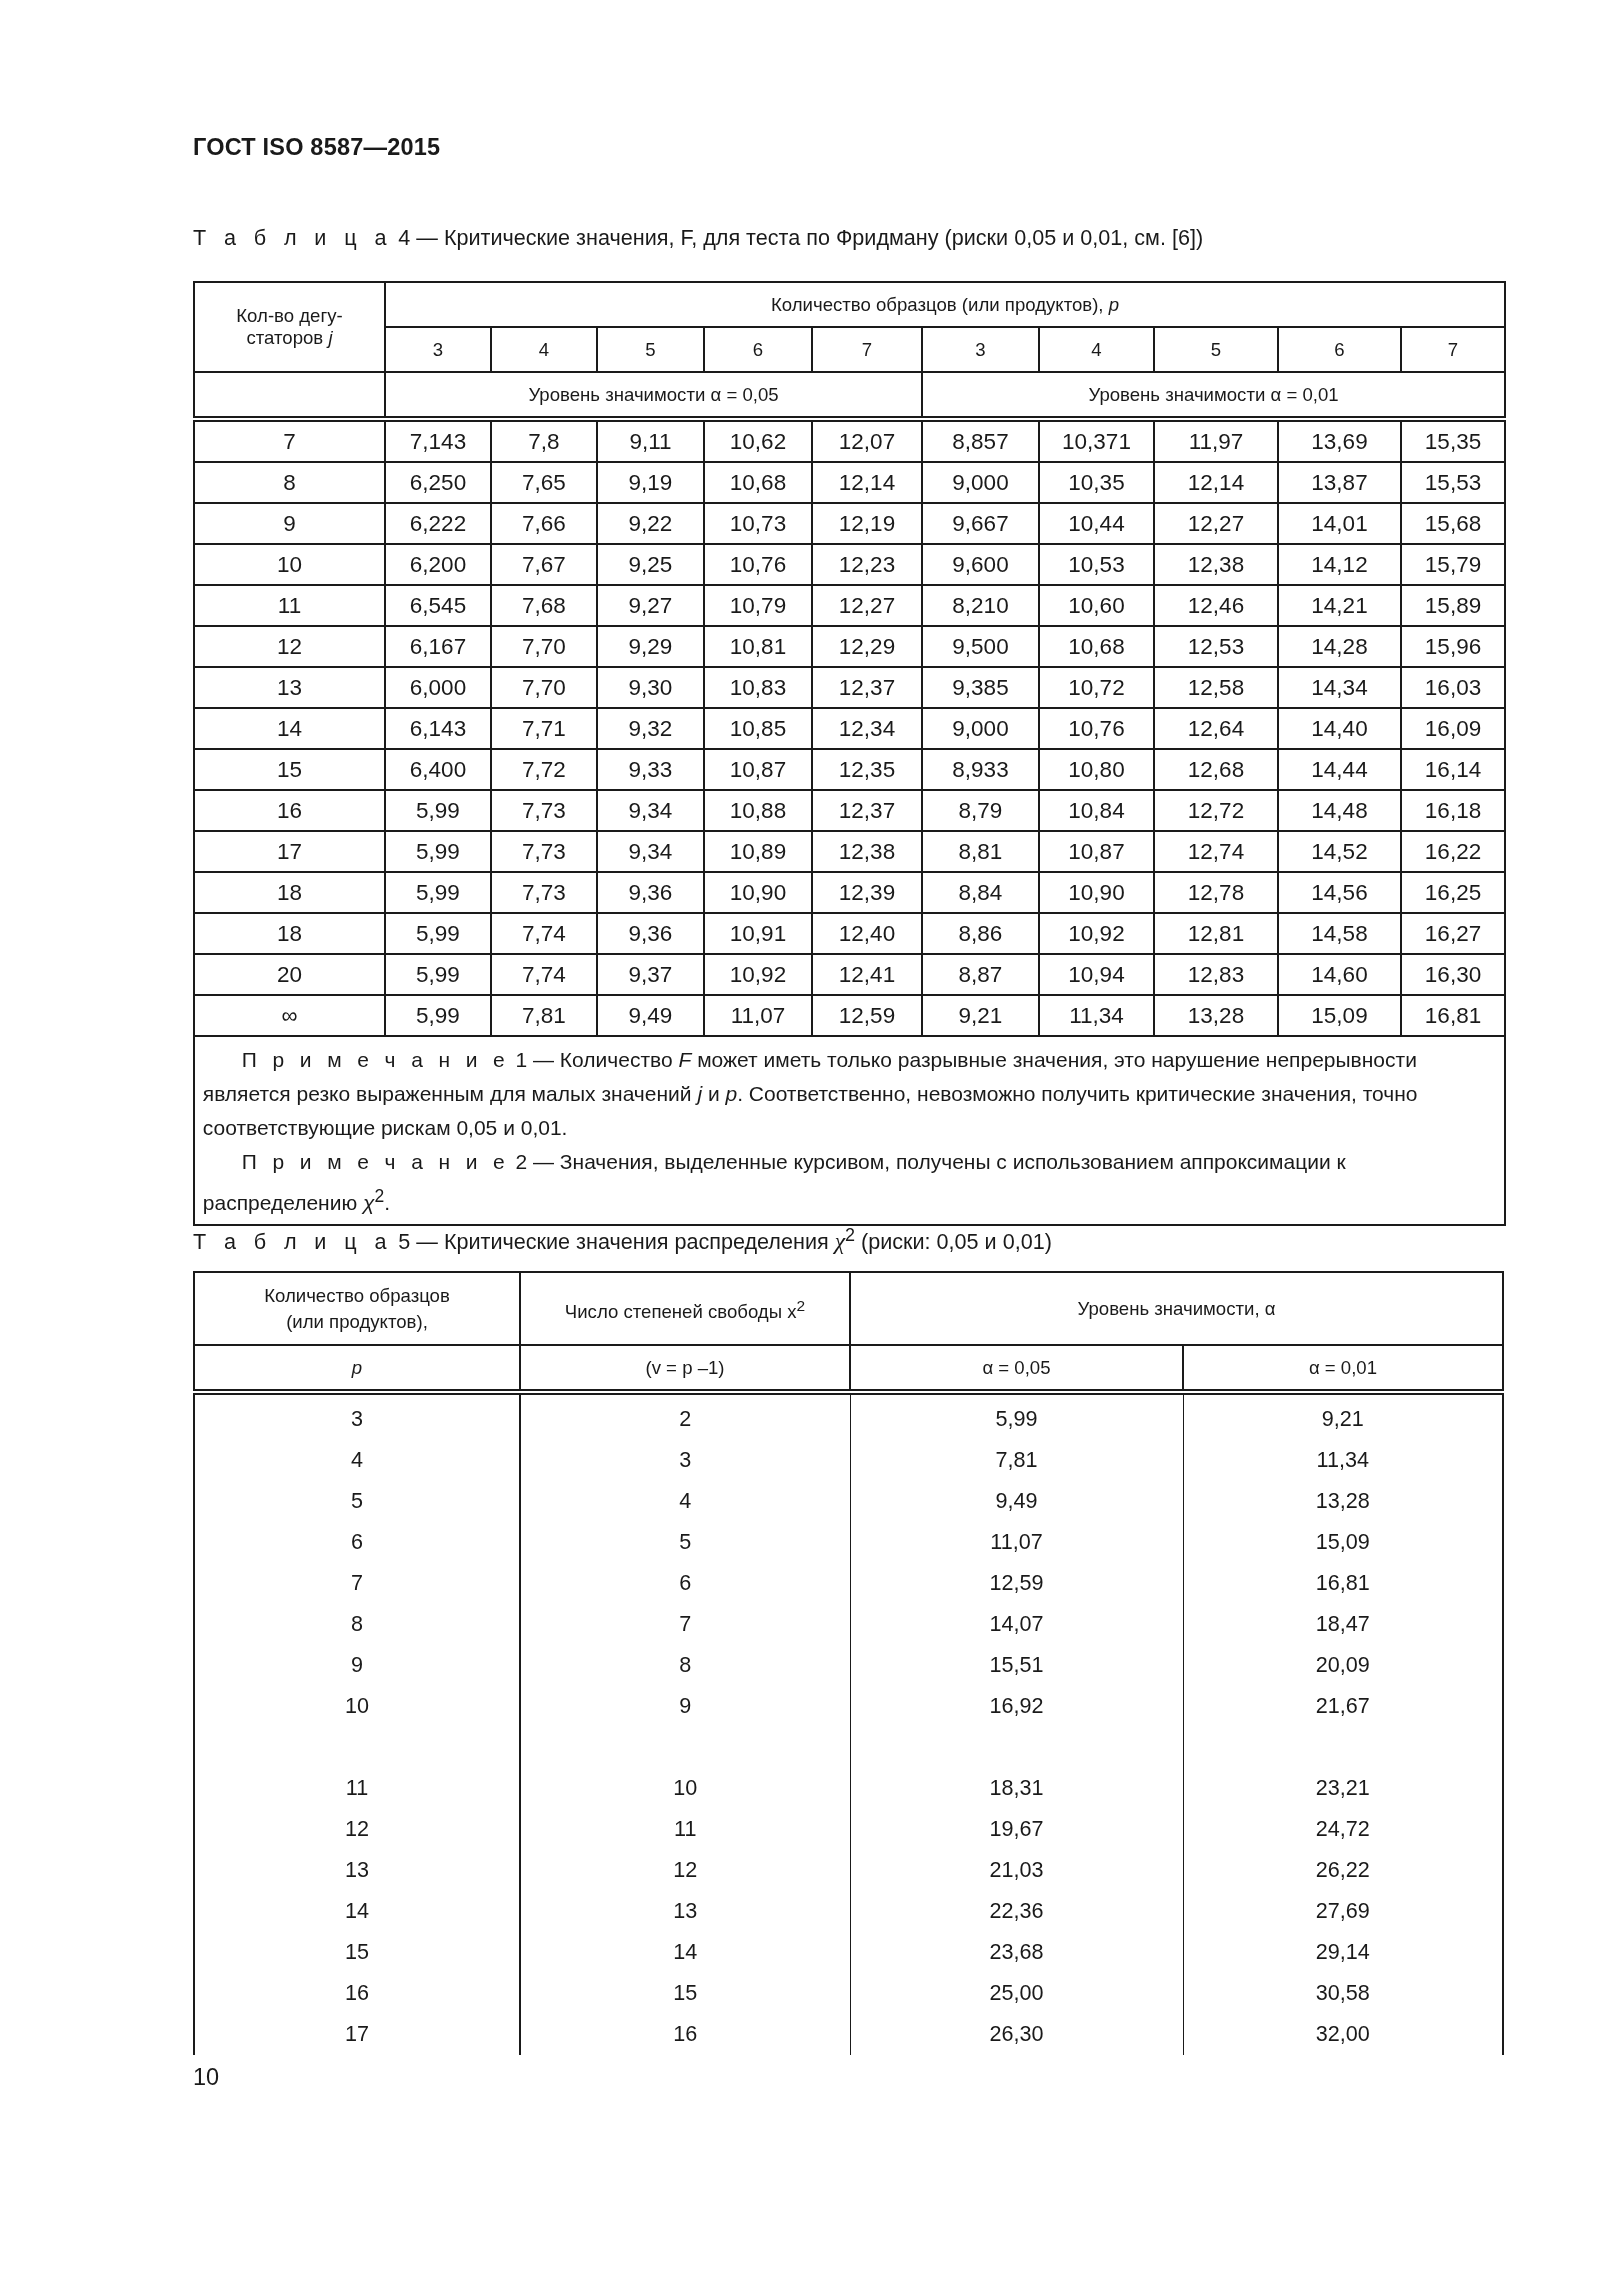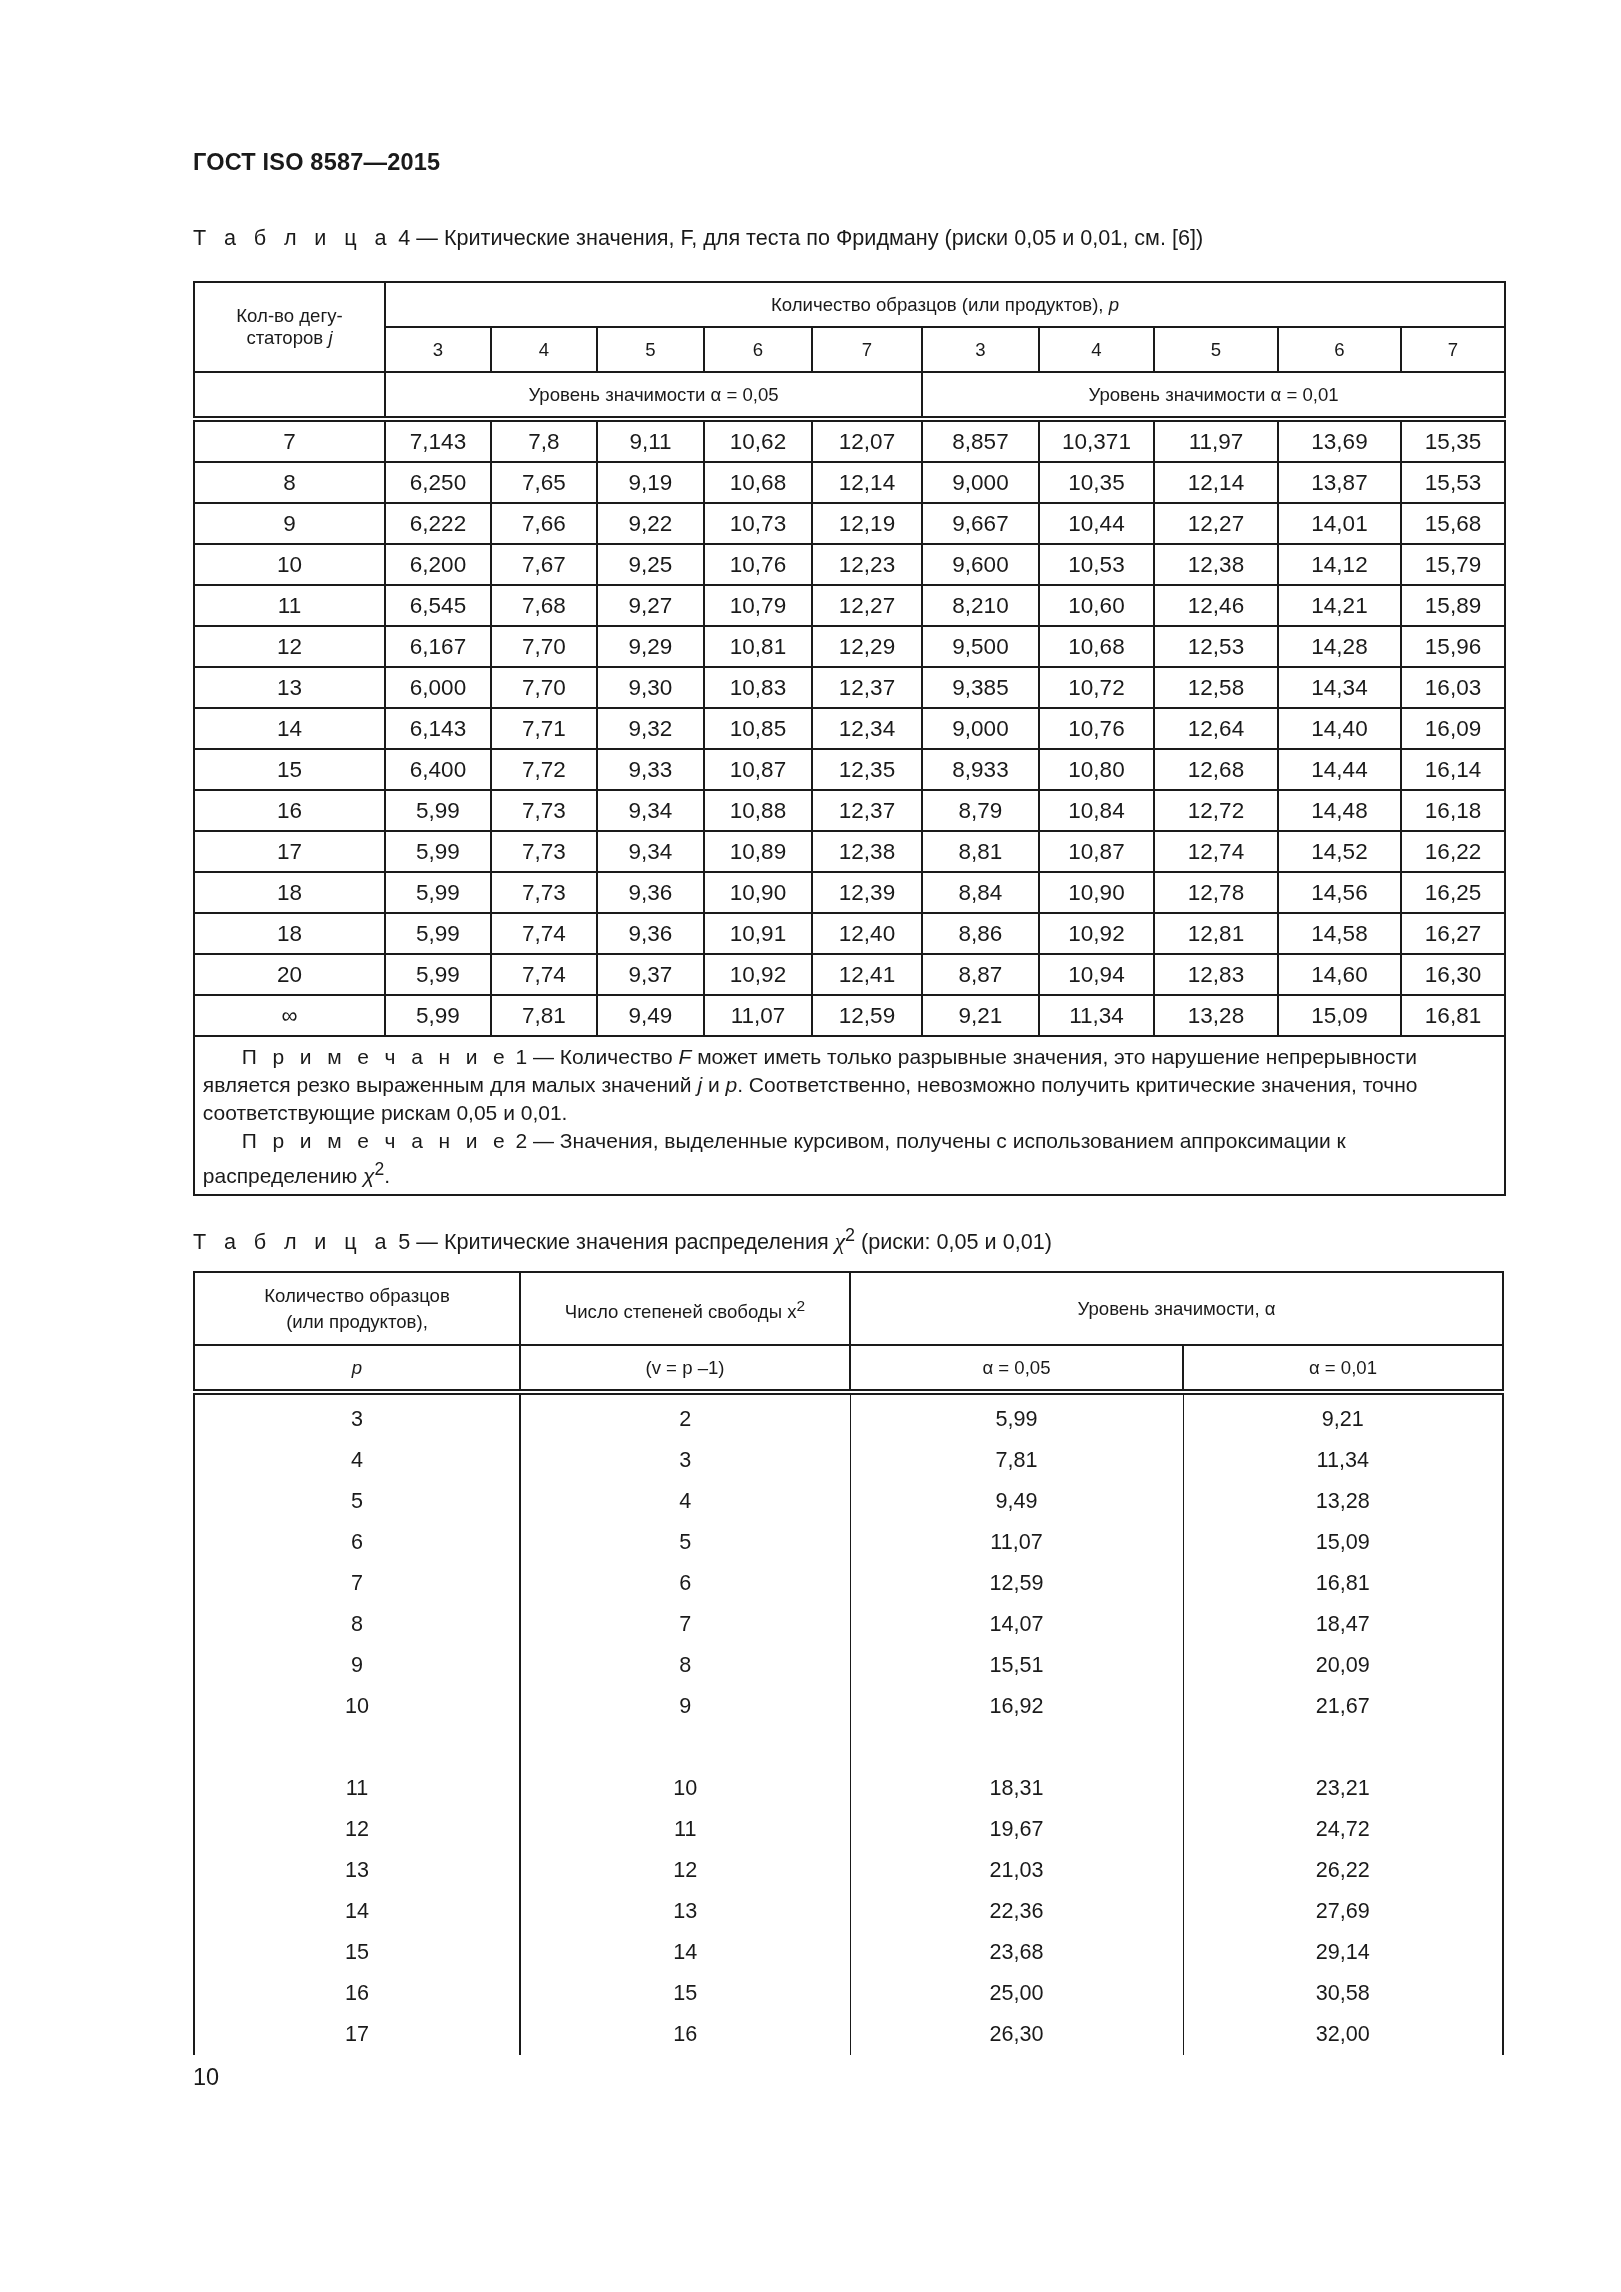--- a/index.html
+++ b/index.html
@@ -2,21 +2,21 @@
 <html><head>
   <meta charset="utf-8">
   <style>
     html, body { margin: 0; padding: 0; background: #ffffff; }
     body {
       width: 1621px; height: 2293px; position: relative; overflow: hidden;
       font-family: "Liberation Sans", "DejaVu Sans", sans-serif;
       color: #1a1a1a;
     }
     .doc-code {
-      position: absolute; left: 193px; top: 149px;
+      position: absolute; left: 193px; top: 134px;
       font-size: 23.5px; font-weight: bold; letter-spacing: 0.2px;
     }
     .caption {
       position: absolute; left: 193px;
       font-size: 21.6px; white-space: nowrap;
     }
     .caption .spaced { letter-spacing: 5.9px; }
     .caption i { font-family: "Liberation Serif", serif; font-size: 23.5px; }
     .cap4 { top: 225px; }
     .cap5 { top: 1225px; }
@@ -26,21 +26,21 @@
 
     
     #t4 { top: 281px; width: 1309px; border: 2.9px solid #1a1a1a; }
     #t4 th { border: 2.5px solid #1a1a1a; font-size: 18.6px; }
     #t4 td { border: 2.5px solid #1a1a1a; font-size: 22.5px; height: 39px; }
     #t4 tr.hdr1 th { height: 43px; }
     #t4 tr.hdr2 th { height: 43px; }
     #t4 tr.hdr3 th { height: 43px; border-bottom: 6.9px double #1a1a1a; text-align: center; }
     #t4 td.rowhead { font-size: 22.5px; }
     #t4 td.notes {
-      text-align: left; font-size: 21px; line-height: 28px;
+      text-align: left; font-size: 21px; line-height: 34px;
       padding: 5.9px 11.8px 3.9px 7.8px; height: auto; margin-top: 44px;
     }
     .note-para { text-indent: 39px; }
     .note-label { letter-spacing: 4.9px; }
     .it { font-style: italic; }
 
     
     #t5 { top: 1271px; width: 1309px; border-top: 2.9px solid #1a1a1a; border-left: 2.9px solid #1a1a1a; border-right: 2.9px solid #1a1a1a; }
     #t5 th { font-size: 18.6px; border: 2px solid #1a1a1a; }
     #t5 tr.hdr1 th { height: 71px; line-height: 25.5px; }

